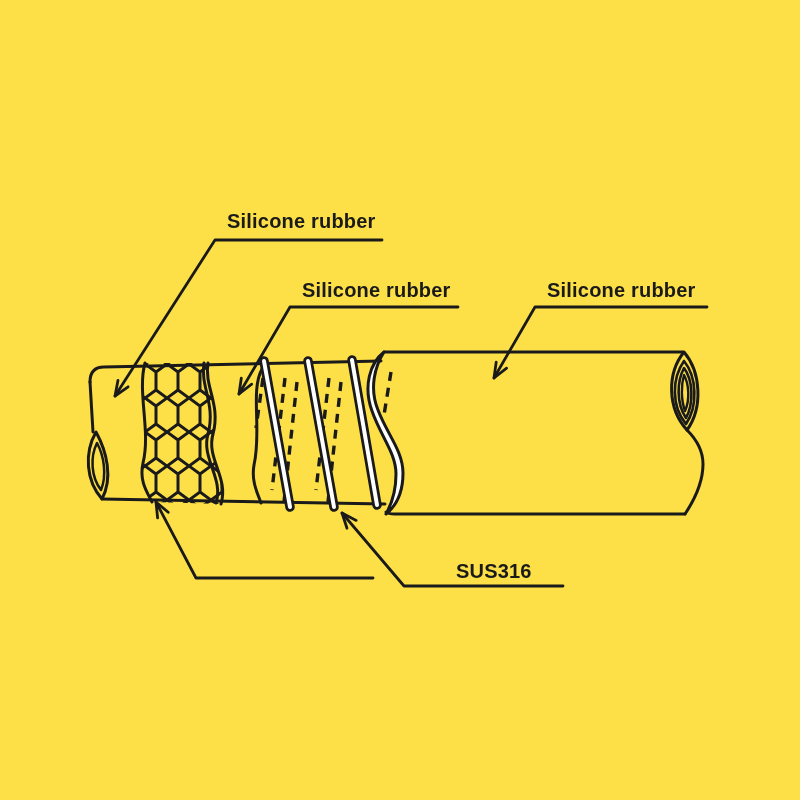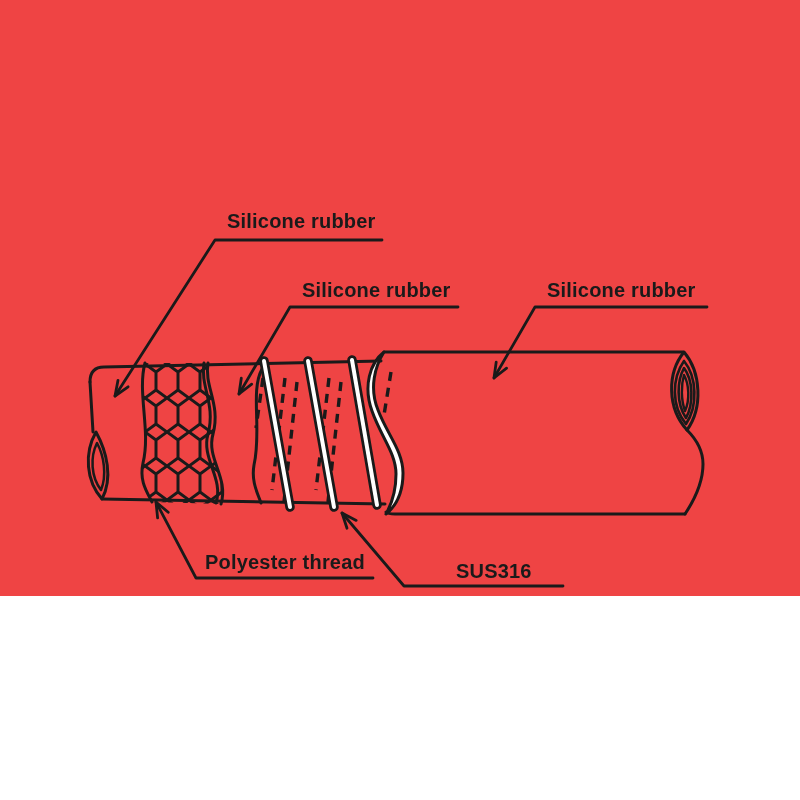--- a/index.html
+++ b/index.html
@@ -1,20 +1,20 @@
 <!DOCTYPE html>
 <html><head>
 <meta charset="utf-8">
 <style>
   html, body { margin: 0; padding: 0; background: #ffffff; }
   #canvas {
     position: relative;
     width: 800px;
-    height: 596px;
-    background: #ef4444;
+    height: 800px;
+    background: #fde047;
     overflow: hidden;
     font-family: "Liberation Sans", sans-serif;
   }
   #art { position: absolute; left: 0; top: 0; }
   .label {
     position: absolute;
     font-size: 20px;
     font-weight: 600;
     color: #1a1a1a;
     white-space: nowrap;
@@ -106,15 +106,14 @@
       <path d="M 373,578 L 196,578 L 156,502"></path>
       <polyline points="157.6,517.9 156,502 168.2,512.3"></polyline>
       <path d="M 563,586 L 404,586 L 342,513"></path>
       <polyline points="347,528.2 342,513 356.2,520.4"></polyline>
     </g>
   </svg>
 
   <div class="label" id="label-silicone-inner">Silicone rubber</div>
   <div class="label" id="label-silicone-middle">Silicone rubber</div>
   <div class="label" id="label-silicone-outer">Silicone rubber</div>
-  <div class="label" id="label-polyester">Polyester thread</div>
   <div class="label" id="label-sus316">SUS316</div>
 </div>
 
 </body></html>

